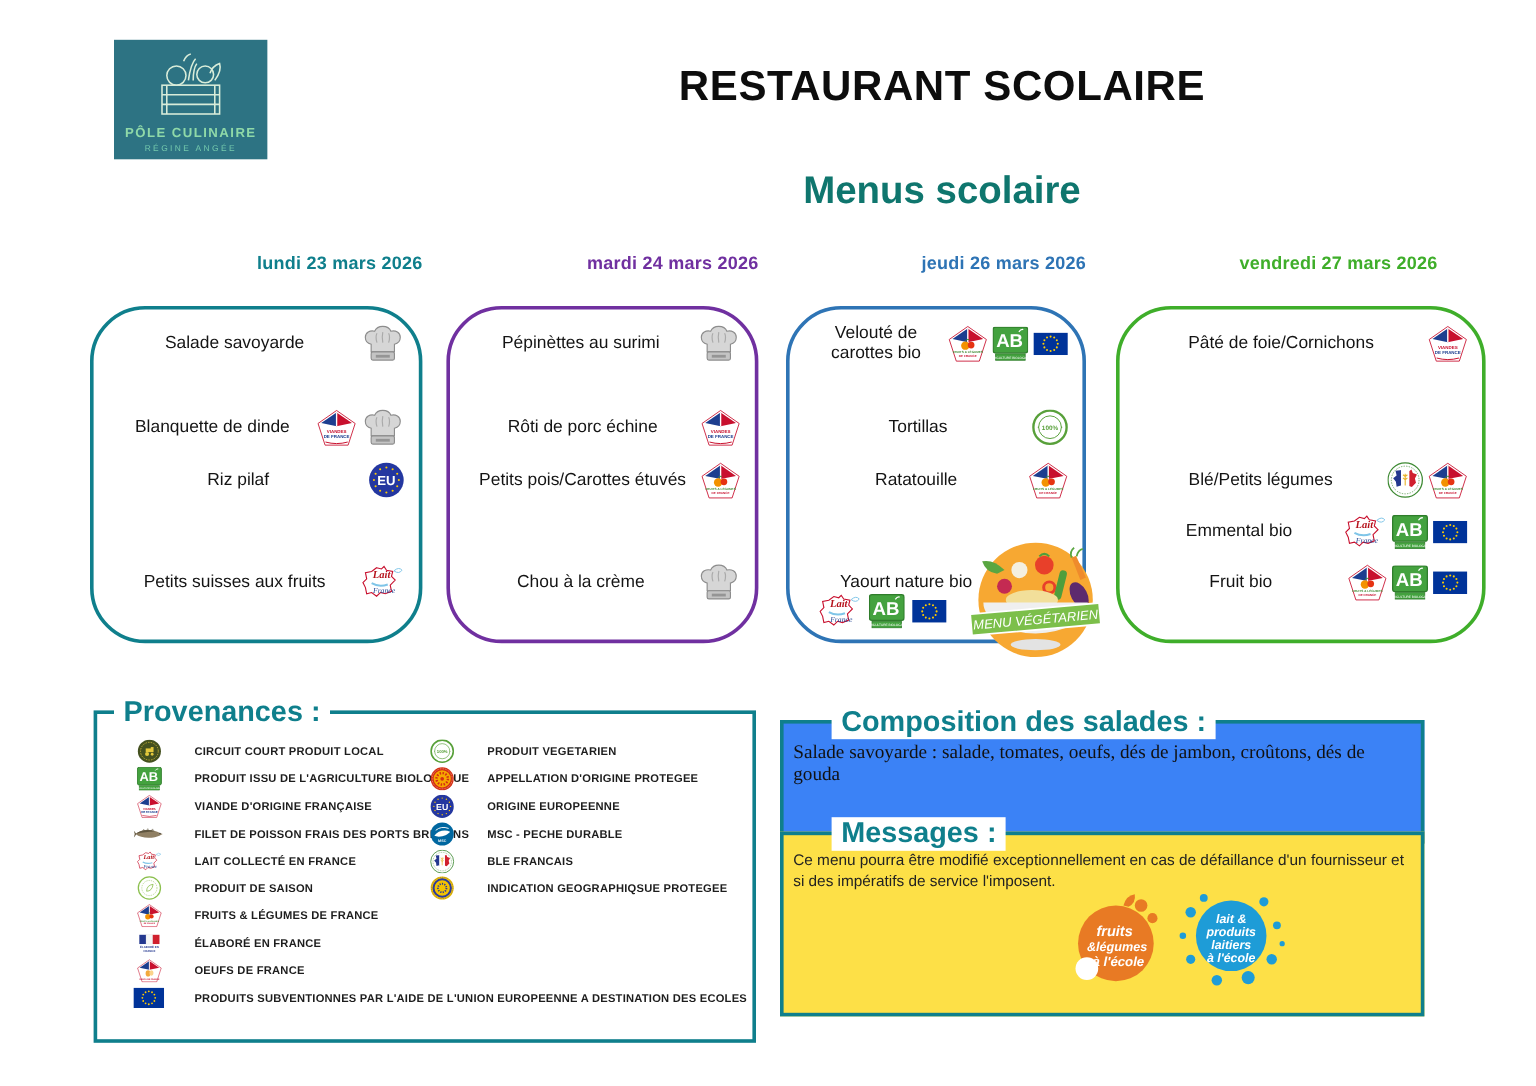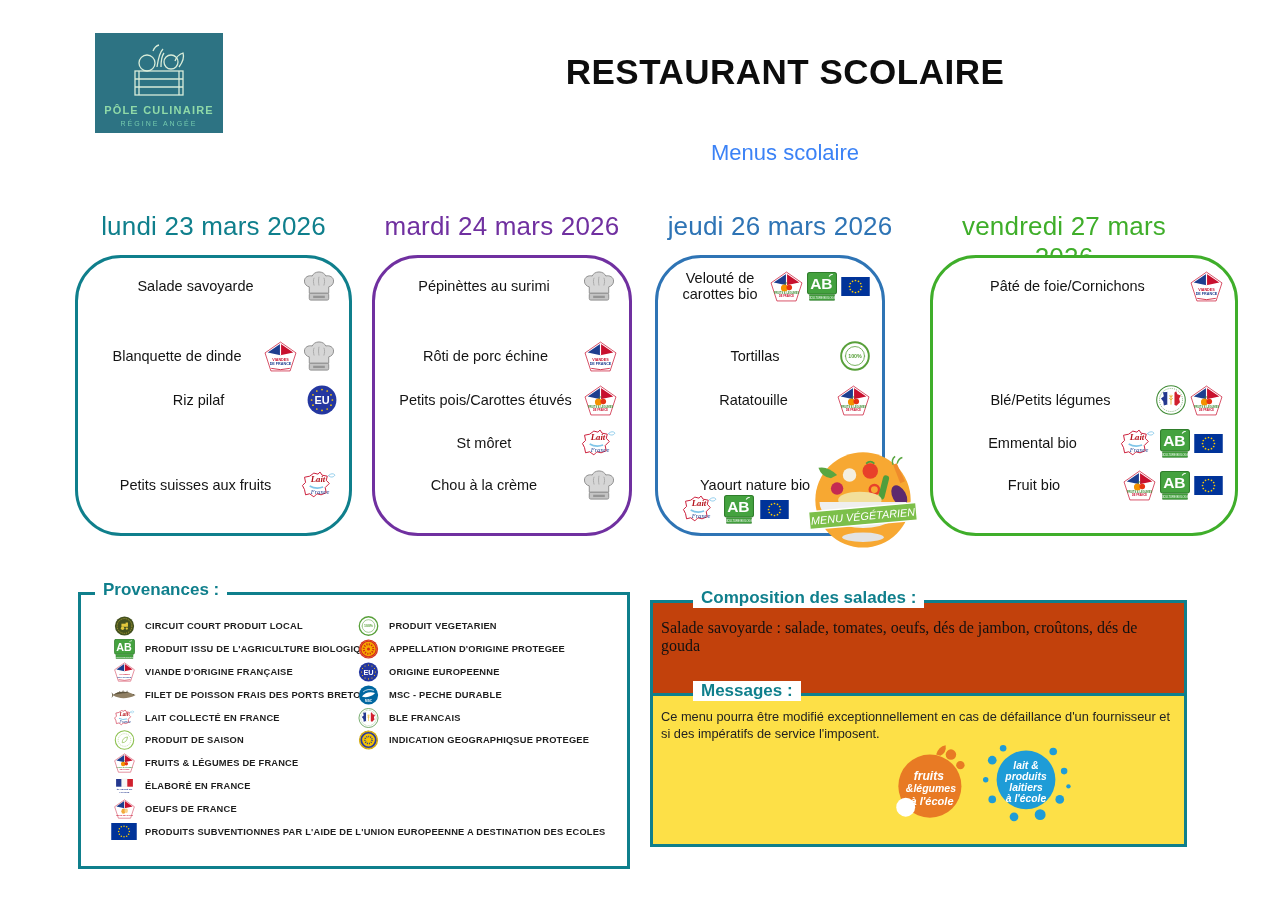--- a/index.html
+++ b/index.html
@@ -1,63 +1,63 @@
 <!DOCTYPE html>
 <html><head>
 <meta charset="utf-8">
 <style>
   html,body{margin:0;padding:0;background:#fff}
   .page{position:relative;width:1280px;height:905px;background:#fff;font-family:"Liberation Sans",sans-serif;overflow:hidden}
 
   
   .logo{position:absolute;left:95px;top:33px;width:128px;height:100px}
   .title{position:absolute;left:420px;top:52px;width:730px;text-align:center;font-size:35px;font-weight:bold;color:#0d0d0d;letter-spacing:.5px}
-  .subtitle{position:absolute;left:420px;top:140px;width:730px;text-align:center;font-size:22px;font-weight:normal;color:#3b82f6}
+  .subtitle{position:absolute;left:420px;top:140px;width:730px;text-align:center;font-size:32px;font-weight:bold;color:#0f766e}
 
   
-  .day-header{position:absolute;top:211px;text-align:center;font-size:26px;font-weight:normal;letter-spacing:.2px}
+  .day-header{position:absolute;top:211px;text-align:right;font-size:15px;font-weight:bold;letter-spacing:.2px}
   .c-teal{color:#0f7f8c}.c-purple{color:#7030a0}.c-blue{color:#2e74b5}.c-green{color:#3fae2a}
   #hd0{left:75px;width:277px}#hd1{left:372px;width:260px}#hd2{left:655px;width:250px}#hd3{left:930px;width:268px}
 
   
   .menu-box{position:absolute;top:255px;height:281px;border-radius:46px;background:#fff;border:3.5px solid;box-sizing:border-box}
   #box0{left:75px;width:277px;border-color:#0f7f8c}
   #box1{left:372px;width:260px;border-color:#7030a0}
-  #box2{left:655px;width:230px;border-color:#2e74b5}
+  #box2{left:655px;width:250px;border-color:#2e74b5}
   #box3{left:930px;width:308px;border-color:#3fae2a}
   .menu-row{position:absolute;left:12px;right:12px;height:36px;display:flex;align-items:center}
   .slot0{top:10px}.slot1{top:80px}.slot2{top:124px}.slot3{top:167px}.slot4{top:209px}
   .menu-label{flex:1;text-align:center;font-size:14.5px;color:#141414}
   .menu-icons{display:flex;align-items:center;gap:4px;justify-content:flex-end}
   .icons-below{position:absolute;left:24px;top:236px;display:flex;gap:6px;align-items:center}
   .badge{display:block}
   .menu-icons svg,.icons-below svg{width:30px;height:30px}
   .menu-icons .b-fait-maison{width:36px;height:33px}
   .menu-icons .b-viandes-de-france,.menu-icons .b-fruits-legumes-france{width:33px;height:31px}
   .menu-icons .b-lait-france,.icons-below .b-lait-france{width:36px;height:31px}
   .menu-icons .b-eu-flag,.icons-below .b-eu-flag{width:29px;height:19px}
   .menu-icons .b-ab-bio,.icons-below .b-ab-bio{width:30px;height:29px}
   .menu-icons .b-poisson-frais{width:60px;height:26px}
   .veg-badge{position:absolute;left:806px;top:450px;width:114px;height:104px;z-index:5}
 
   
   .prov-box{position:absolute;left:78px;top:592px;width:552px;height:277px;border:3px solid #0f7f8c;box-sizing:border-box;background:#fff}
-  .box-title{position:absolute;top:-15px;left:14px;background:#fff;padding:0 8px;font-size:17px;font-weight:bold;color:#0f7f8c;white-space:nowrap}
+  .box-title{position:absolute;top:-15px;left:14px;background:#fff;padding:0 8px;font-size:24px;font-weight:bold;color:#0f7f8c;white-space:nowrap}
   .prov-col{position:absolute;top:20px}
   .prov-left{left:30px}
   .prov-right{left:274px}
-  .prov-row{display:flex;align-items:center;gap:8px;height:22.8px;white-space:nowrap}
+  .prov-row{display:flex;align-items:center;gap:25px;height:22.8px;white-space:nowrap}
   .prov-row .pic{display:flex;width:26px;justify-content:center}
   .prov-row .pic svg{width:21px;height:20px}
   .prov-row .pic .b-eu-flag{width:26px;height:17px}
   .prov-row .pic .b-poisson-frais{width:34px;height:15px}
   .prov-row .plabel{font-size:9.3px;font-weight:bold;color:#1d1d1d;letter-spacing:.2px}
 
   
-  .comp-box{position:absolute;left:650px;top:600px;width:537px;height:103px;border:3px solid #0f7f8c;box-sizing:border-box;background:#c2410c}
+  .comp-box{position:absolute;left:650px;top:600px;width:537px;height:103px;border:3px solid #0f7f8c;box-sizing:border-box;background:#3b82f6}
   .comp-box .box-title{left:40px}
   .comp-text{margin:16px 10px 0 8px;font-family:"Liberation Serif",serif;font-size:16px;color:#111}
 
   
   .msg-box{position:absolute;left:650px;top:693px;width:537px;height:154px;border:3px solid #0f7f8c;box-sizing:border-box;background:#fde047}
   .msg-box .box-title{left:40px}
   .msg-text{margin:13px 10px 11px 8px;font-size:12.8px;color:#222;line-height:1.3;max-width:512px}
   .logo-fruits{position:absolute;left:240px;top:46px;width:78px;height:82px}
   .logo-lait{position:absolute;left:324px;top:40px;width:98px;height:92px}
 
@@ -298,28 +298,20 @@
           <svg class="badge b-viandes-de-france">
             <use href="#i-viandes-de-france"></use>
           </svg>
         </span>
       </div>
     <div class="menu-row slot2">
         <span class="menu-label">Petits pois/Carottes étuvés</span>
         <span class="menu-icons">
           <svg class="badge b-fruits-legumes-france">
             <use href="#i-fruits-legumes-france"></use>
-          </svg>
-        </span>
-      </div>
-    <div class="menu-row slot3">
-        <span class="menu-label">St môret</span>
-        <span class="menu-icons">
-          <svg class="badge b-lait-france">
-            <use href="#i-lait-france"></use>
           </svg>
         </span>
       </div>
     <div class="menu-row slot4">
         <span class="menu-label">Chou à la crème</span>
         <span class="menu-icons">
           <svg class="badge b-fait-maison">
             <use href="#i-fait-maison"></use>
           </svg>
         </span>

